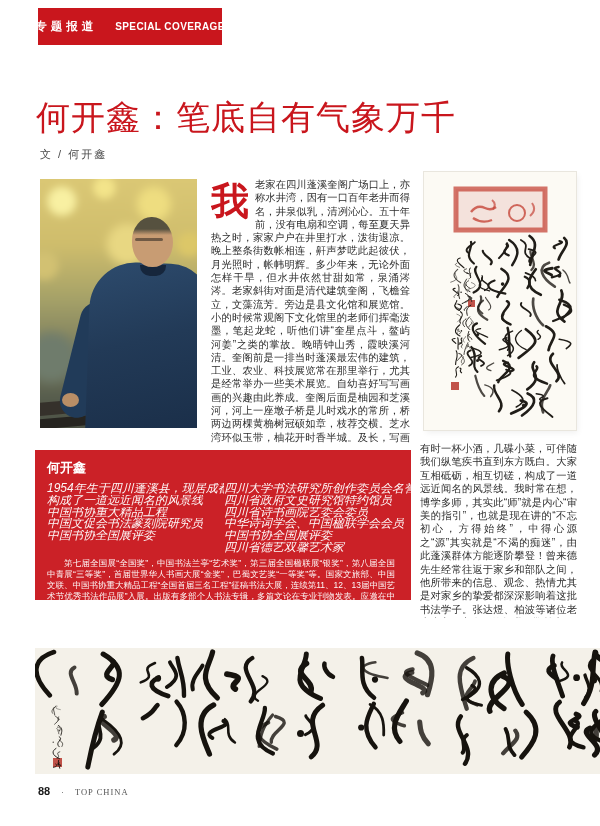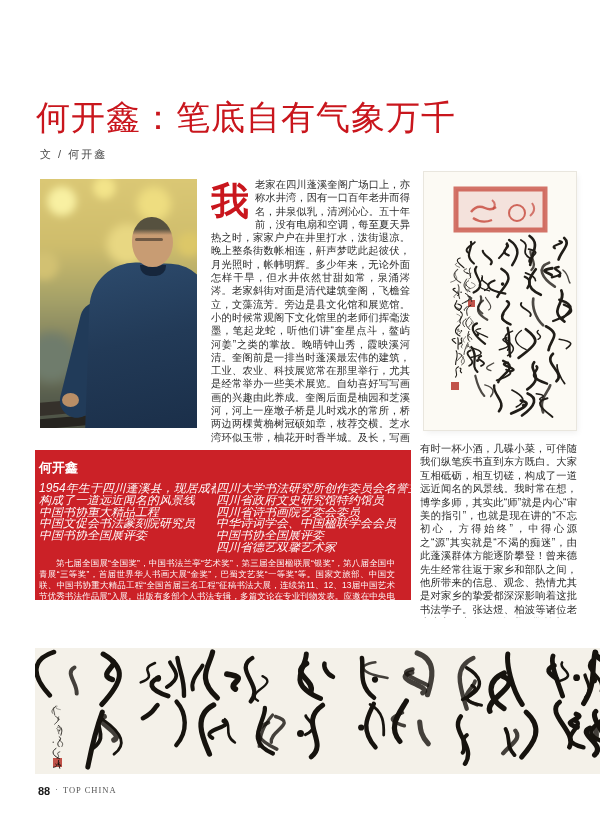--- a/index.html
+++ b/index.html
@@ -58,43 +58,48 @@
   .col2{position:absolute;left:420px;top:442px;width:157px;height:176px;overflow:hidden;
         font-size:10.3px;line-height:13.4px;text-align:justify;}
 
   
   .art-right{position:absolute;left:424px;top:172px;width:152px;height:258px;background:#fcfaf4;
              box-shadow:0 0 0 1px #e9e6de, 2px 3px 6px rgba(0,0,0,.06);}
   .art-right svg,.art-bottom svg{position:absolute;inset:0;width:100%;height:100%;}
 
   
   .profile{position:absolute;left:35px;top:450px;width:376px;height:150px;background:#cb2127;
-           box-sizing:border-box;padding:11px 16px 0 4px;color:#fff;overflow:hidden;}
+           box-sizing:border-box;padding:11px 16px 0 12px;color:#fff;overflow:hidden;}
   .profile .name{font-size:13px;font-weight:bold;line-height:14px;margin:0 0 8px 0;}
   .cred-cols{display:flex;}
   .cred-cols ul{list-style:none;margin:0;padding:0;}
   .cred-cols ul.l{width:177px;}
   .cred-cols ul.r{flex:1;}
   .cred-cols li{font-size:12px;line-height:11.8px;white-space:nowrap;overflow:hidden;opacity:.96;font-style:italic;}
   .awards{margin:4px 0 0 0;font-size:8.5px;line-height:11.2px;text-align:justify;text-indent:2em;opacity:.96;}
 
   
   .art-bottom{position:absolute;left:35px;top:648px;width:565px;height:126px;background:#f4f1e9;}
 
   
-  .footer{position:absolute;left:38px;top:785px;display:flex;align-items:flex-start;gap:5px;}
+  .footer{position:absolute;left:38px;top:785px;display:flex;align-items:flex-end;gap:11px;}
   .footer .num{font-size:11px;font-weight:bold;color:#1a1a1a;}
   .footer .sep{font-size:8px;color:#666;}
   .footer .mag{font-family:"Liberation Serif",serif;font-size:8.5px;letter-spacing:1px;color:#555;}
 </style>
 </head>
 <body>
 
 <div class="page">
 
+  <div class="banner">
+    <span class="cn">专题报道</span>
+    <span class="bar"></span>
+    <span class="en">SPECIAL COVERAGE</span>
+  </div>
 
   <div class="title">何开鑫：笔底自有气象万千</div>
   <div class="byline">文 / 何开鑫</div>
 
   <div class="portrait">
     <div class="p-bg"></div>
     <div class="p-rail"></div>
     <div class="p-rail2"></div>
     <div class="p-arm"></div>
     <div class="p-hand"></div>

